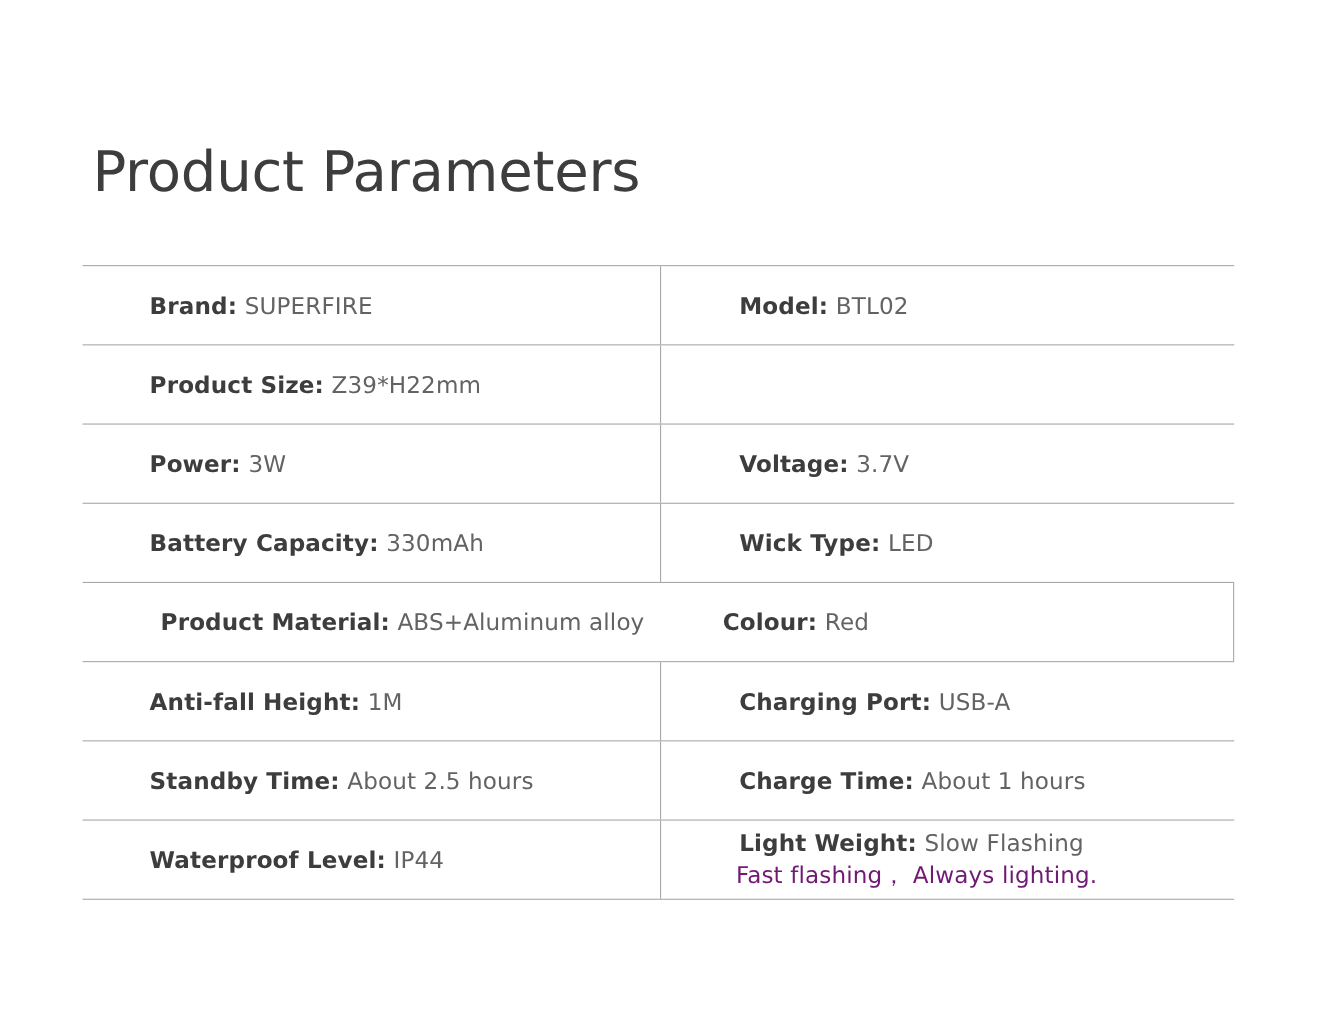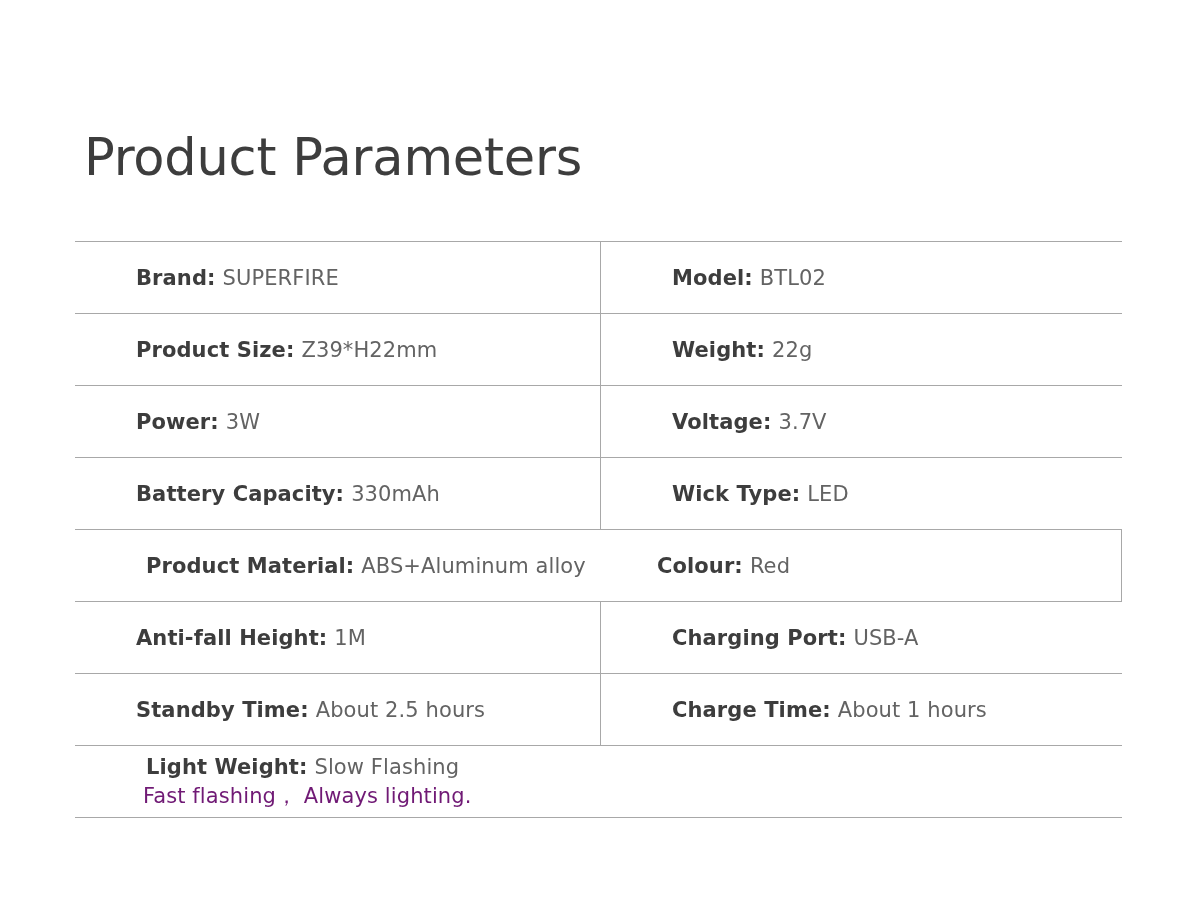--- a/index.html
+++ b/index.html
@@ -130,25 +130,20 @@
         </span>
       </div>
     </div>
 
     <div class="spec-row">
       <div class="spec-cell left">
         <span class="cell-inner">
           <span class="spec-label">Product Size:</span><span class="spec-value">Ζ39*H22mm</span>
         </span>
       </div>
-      <div class="spec-cell right">
-        <span class="cell-inner">
-          <span class="spec-label">Weight:</span><span class="spec-value">22g</span>
-        </span>
-      </div>
     </div>
 
     <div class="spec-row">
       <div class="spec-cell left">
         <span class="cell-inner">
           <span class="spec-label">Power:</span><span class="spec-value">3W</span>
         </span>
       </div>
       <div class="spec-cell right">
         <span class="cell-inner">
@@ -203,20 +198,25 @@
         </span>
       </div>
       <div class="spec-cell right">
         <span class="cell-inner">
           <span class="spec-label">Charge Time:</span><span class="spec-value">About 1 hours</span>
         </span>
       </div>
     </div>
 
     <div class="spec-row">
+      <div class="spec-cell left">
+        <span class="cell-inner">
+          <span class="spec-label">Waterproof Level:</span><span class="spec-value">IP44</span>
+        </span>
+      </div>
       <div class="spec-cell right">
         <span class="cell-inner multiline">
           <span class="spec-label">Light Weight:</span><span class="spec-value">Slow Flashing</span>
           <span class="spec-subline">Fast flashing， Always lighting.</span>
         </span>
       </div>
     </div>
 
   </div>
 </div>

